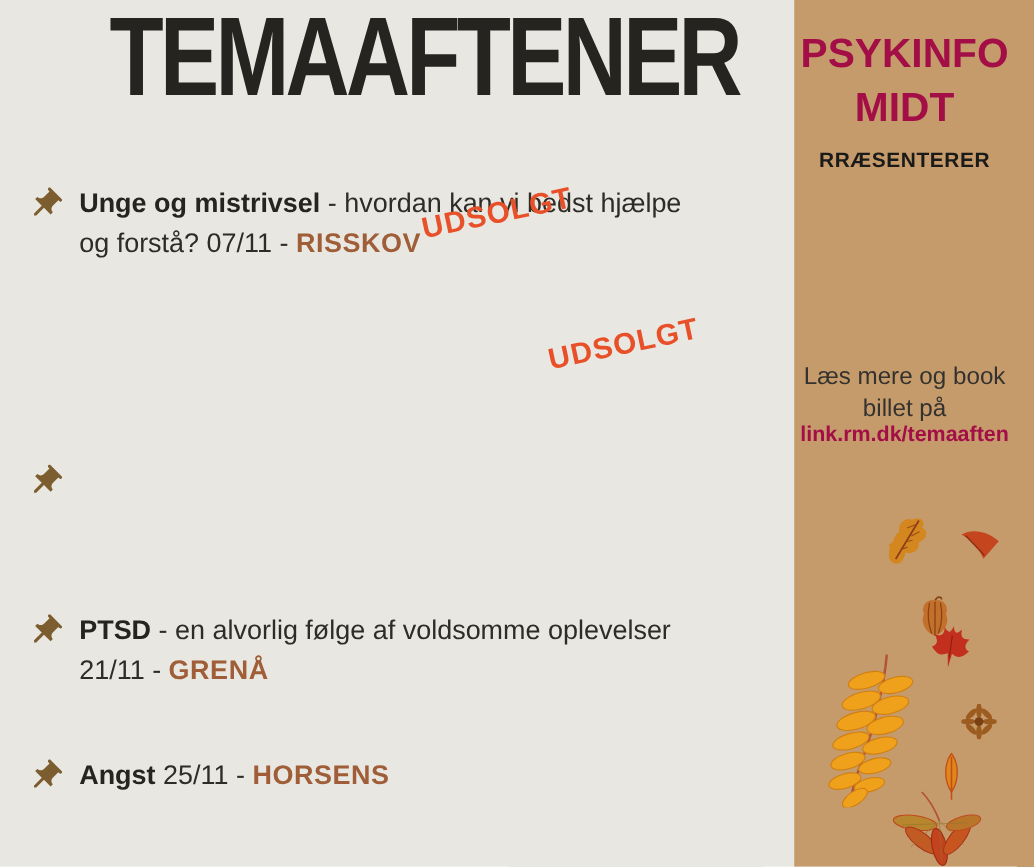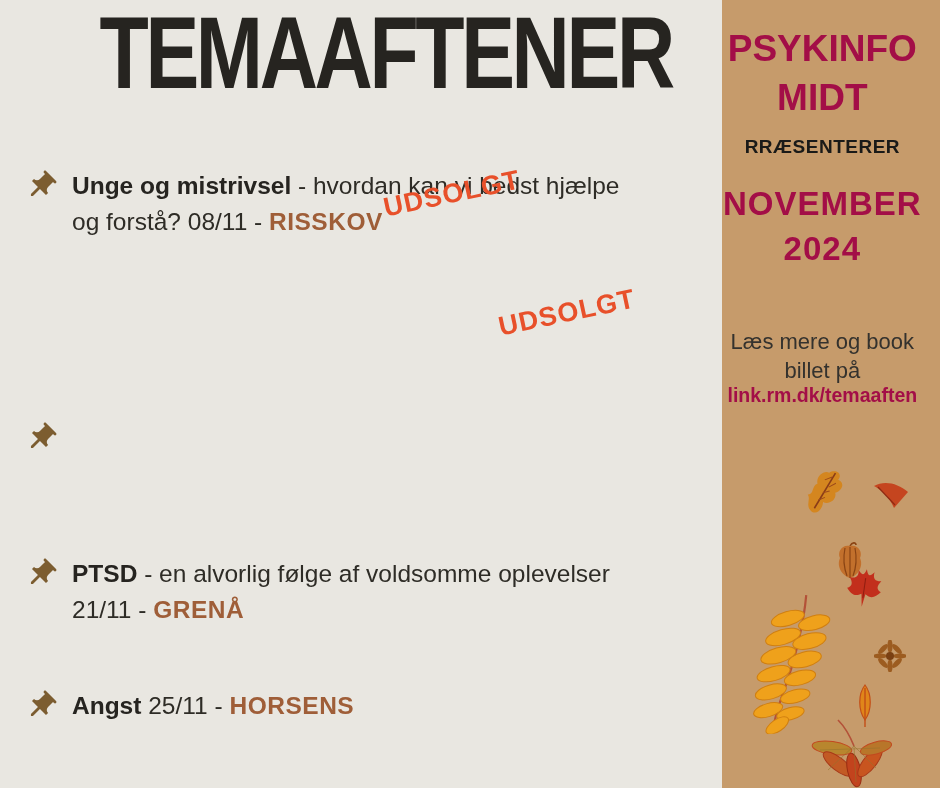--- a/index.html
+++ b/index.html
@@ -112,21 +112,21 @@
     <h1 class="title"><span class="squeeze">TEMAAFTENER</span></h1>
 
     <div class="event" style="top:148px">
       <span class="pin">
         <svg viewBox="0 0 24 24" width="34" height="34">
             <g transform="rotate(45 12 12)" fill="#7c5d30">
               <path d="M16 9V4h1c.55 0 1-.45 1-1s-.45-1-1-1H7c-.55 0-1 .45-1 1s.45 1 1 1h1v5c0 1.66-1.34 3-3 3v2h5.97v7l1 1 1-1v-7H19v-2c-1.66 0-3-1.34-3-3z"></path>
             </g>
           </svg>
       </span>
-      <p class="event-text"><b>Unge og mistrivsel</b><span> - hvordan kan vi bedst hjælpe</span><br><span>og forstå? 08/11 - </span><span class="loc">RISSKOV</span></p>
+      <p class="event-text"><b>Unge og mistrivsel</b><span> - hvordan kan vi bedst hjælpe</span><br><span>og forstå? 07/11 - </span><span class="loc">RISSKOV</span></p>
     </div>
     <div class="stamp" style="left:384px;top:193px">UDSOLGT</div>
 
     <div class="stamp" style="left:499px;top:312px">UDSOLGT</div>
 
     <div class="event" style="top:400px">
       <span class="pin">
         <svg viewBox="0 0 24 24" width="34" height="34">
             <g transform="rotate(45 12 12)" fill="#7c5d30">
               <path d="M16 9V4h1c.55 0 1-.45 1-1s-.45-1-1-1H7c-.55 0-1 .45-1 1s.45 1 1 1h1v5c0 1.66-1.34 3-3 3v2h5.97v7l1 1 1-1v-7H19v-2c-1.66 0-3-1.34-3-3z"></path>
@@ -158,21 +158,20 @@
     </div>
 
   </div>
 
   <aside class="sidebar">
 
     <h2 class="brand"><span>PSYKINFO</span><br><span>MIDT</span></h2>
 
     <div class="presents">RRÆSENTERER</div>
 
-    <div class="month"><span>NOVEMBER</span><br><span>2024</span></div>
 
     <div class="cta"><span>Læs mere og book</span><br><span>billet på</span></div>
 
     <div class="link">link.rm.dk/temaaften</div>
 
     <span class="leaf" style="left:78px;top:464px;transform:rotate(-14deg)">
       <svg width="52" height="54" viewBox="0 0 52 54">
         <path d="M8 44 C2 36 10 32 8 26 C14 28 14 18 20 18 C20 10 30 6 34 10 C42 8 47 15 41 19 C47 23 43 31 35 31 C35 39 25 41 21 37 C19 43 13 48 8 44 Z" fill="#d4861f"></path>
         <path d="M40 12 L11 41" stroke="#8a3c18" stroke-width="1.6" fill="none"></path>
         <path d="M36 15 L28 16 M38 22 L30 24 M30 28 L23 28 M24 33 L17 34" stroke="#9c4a1a" stroke-width="1" fill="none"></path>

